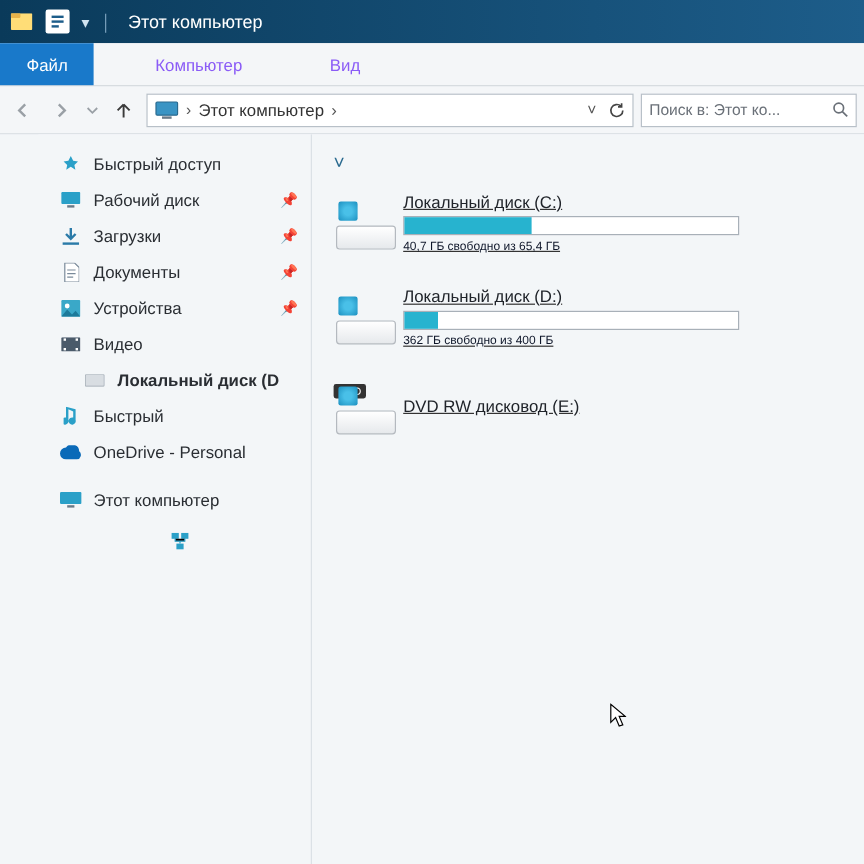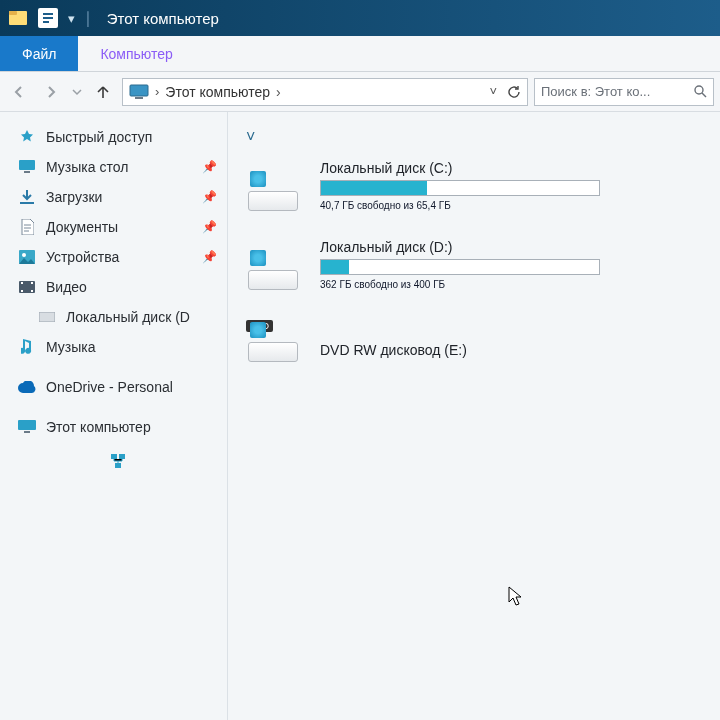--- a/index.html
+++ b/index.html
@@ -27,20 +27,21 @@
     display:flex; align-items:center; justify-content:center;
   }
   .tb-sep { color: #7fa6c1; }
   .tb-title { font-size: 15px; margin-left: 4px; }
   .ribbon {
     background: #f4f6f8;
     height: 36px;
     display: flex;
     align-items: stretch;
     border-bottom: 1px solid #d0d5da;
+    gap: 29px;
   }
   .ribbon-tab {
     padding: 0 22px;
     display:flex; align-items:center;
     font-size: 14px;
     color:#8b5cf6;
   }
   .ribbon-tab.active {
     background: #1979ca;
     color: #fff;
@@ -79,54 +80,55 @@
     height: 28px;
     border: 1px solid #b8c0c8;
     background:#fff;
     display:flex; align-items:center;
     padding:0 6px;
     color:#6a7078;
     font-size:13px;
     gap:6px;
     overflow:hidden; white-space:nowrap;
   }
-  .body { display:flex; height: calc(720px - 36px - 36px - 40px); background:#f3f6f8;}
+  .body { display:flex; height: calc(720px - 36px - 36px - 40px); background:#f3f6f8;padding-left:32px;}
   .sidebar {
     width: 228px;
     padding: 10px 4px;
     border-right: 1px solid #dbe1e6;
     background:#f3f6f8;
   }
   .sb-item {
     display:flex; align-items:center;
     height: 30px;
     padding: 0 6px 0 14px;
     gap: 10px;
     font-size: 14px;
     color:#2a2e33;
     white-space:nowrap; overflow:hidden;
   }
   .sb-item .pin { margin-left:auto; color:#3a90c8; font-size:12px;}
   .sb-icon { width:18px; height:18px; flex:0 0 18px; display:flex; align-items:center; justify-content:center;}
-  .sb-indent { padding-left: 34px; }
+  .sb-indent { padding-left: 34px; font-weight: bold; }
   .content {
     flex:1;
     padding: 10px 18px;
     background:#f3f6f8;
   }
   .section-header {
     display:flex; align-items:center; gap:8px;
     color:#2a6a8f;
     font-size: 16px;
     margin: 6px 0 14px 0;
   }
   .drive {
-    display:flex; align-items:flex-end;
-    gap: 20px;
+    display:flex; align-items:center;
+    gap: 4px;
     margin: 0 0 28px 0;
+    text-decoration: underline;
   }
   .drive-icon {
     width: 54px; height: 44px;
     display:flex; align-items:flex-end; justify-content:center;
     position:relative;
   }
   .hdd {
     width: 50px; height: 20px;
     background: linear-gradient(#fff,#e6e9ec);
     border:1px solid #b4b9bf;
@@ -183,20 +185,23 @@
   <span class="tb-sep">│</span>
   <span class="tb-title">Этот компьютер</span>
 </div>
 
 <div class="ribbon">
   <div class="ribbon-tab active">
       <span>Файл</span>
     </div>
   <div class="ribbon-tab">
       <span>Компьютер</span>
+    </div>
+  <div class="ribbon-tab">
+      <span>Вид</span>
     </div>
 </div>
 
 <div class="navbar">
   <div class="nav-btn disabled">
     <svg width="16" height="16" viewBox="0 0 16 16">
         <path d="M10 3 L5 8 L10 13" stroke="#9aa0a6" stroke-width="2" fill="none"></path>
       </svg>
   </div>
   <div class="nav-btn disabled">
@@ -260,21 +265,21 @@
         </span>
       <span>Быстрый доступ</span>
     </div>
     <div class="sb-item">
       <span class="sb-icon">
           <svg width="16" height="14" viewBox="0 0 16 14">
             <rect width="16" height="10" rx="1" fill="#2aa0c8"></rect>
             <rect x="5" y="11" width="6" height="2" fill="#6a7a88"></rect>
           </svg>
         </span>
-      <span>Музыка стол</span>
+      <span>Рабочий диск</span>
       <span class="pin">📌</span>
     </div>
     <div class="sb-item">
       <span class="sb-icon">
           <svg width="14" height="16" viewBox="0 0 14 16">
             <path d="M7 1v9M3 6l4 4 4-4" stroke="#2a7aa8" stroke-width="2" fill="none"></path>
             <rect y="13" width="14" height="2" fill="#2a7aa8"></rect>
           </svg>
         </span>
       <span>Загрузки</span>
@@ -320,23 +325,23 @@
           </svg>
         </span>
       <span>Локальный диск (D</span>
     </div>
     <div class="sb-item">
       <span class="sb-icon">
           <svg width="12" height="16" viewBox="0 0 12 16">
             <path d="M4 2v9a3 3 0 1 1-2-2V0l8 2v9a3 3 0 1 1-2-2V4z" fill="#2aa0c8"></path>
           </svg>
         </span>
-      <span>Музыка</span>
-    </div>
-    <div class="sb-item" style="margin-top:10px;">
+      <span>Быстрый</span>
+    </div>
+    <div class="sb-item" style="">
       <span class="sb-icon">
           <svg width="18" height="12" viewBox="0 0 18 12">
             <path d="M5 12a5 5 0 010-10 6 6 0 0111 3 4 4 0 01-2 7z" fill="#0a6ab8"></path>
           </svg>
         </span>
       <span>OneDrive - Personal</span>
     </div>
     <div class="sb-item" style="margin-top:10px;">
       <span class="sb-icon">
           <svg width="18" height="14" viewBox="0 0 18 14">

